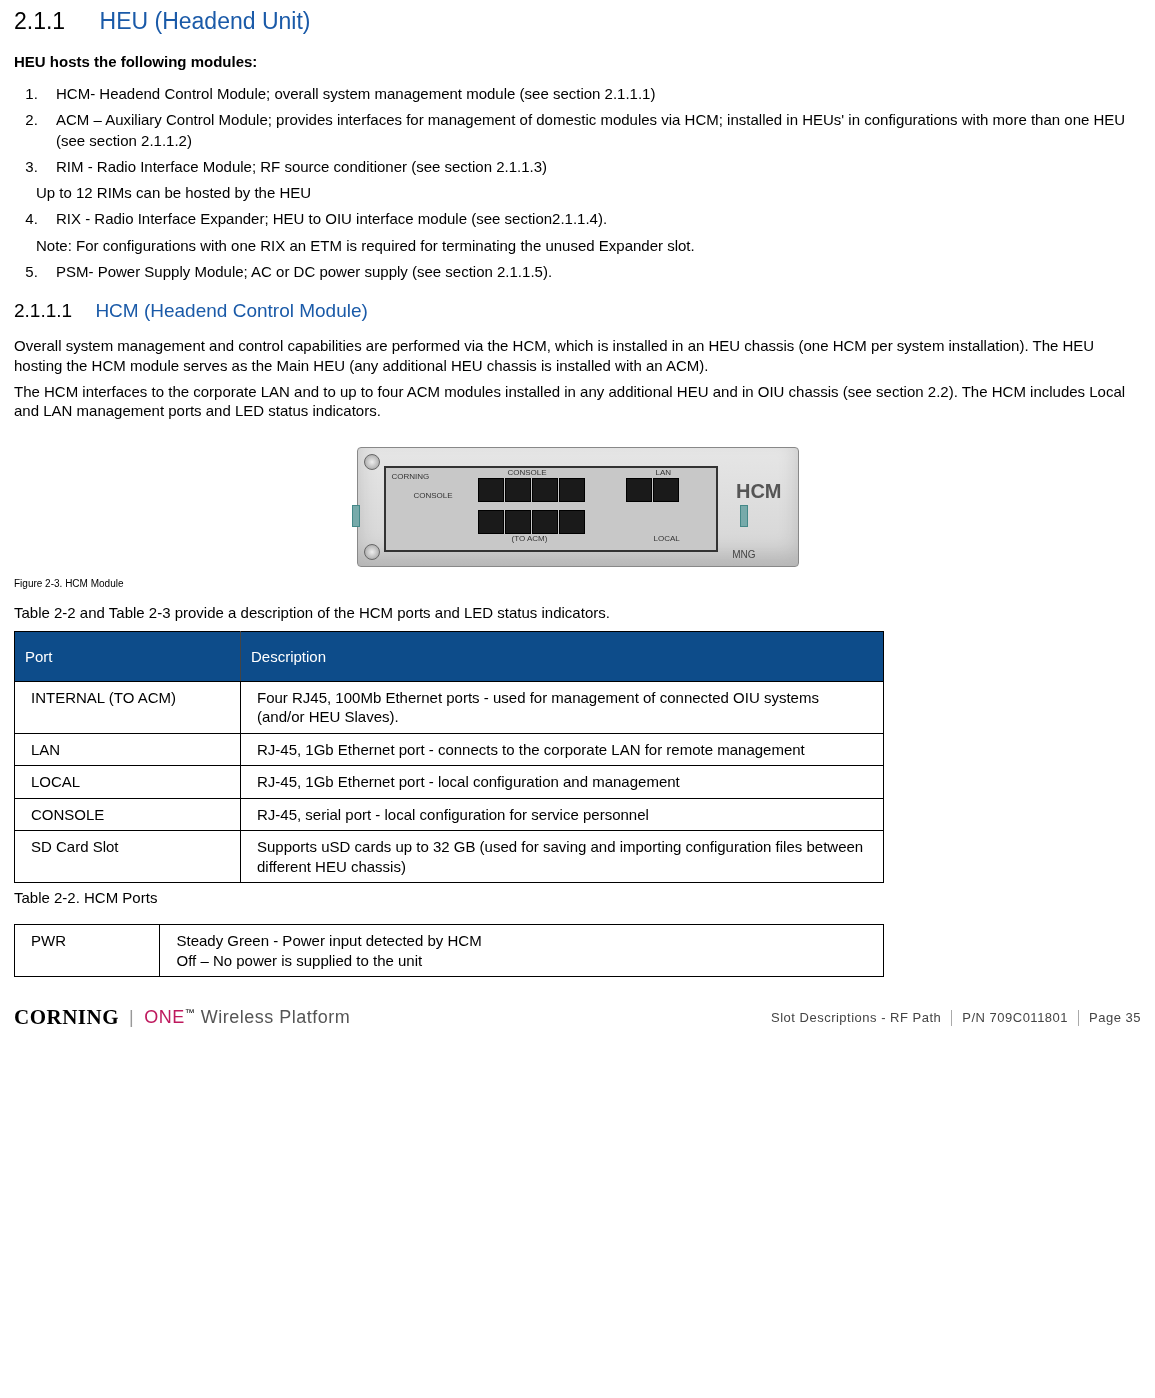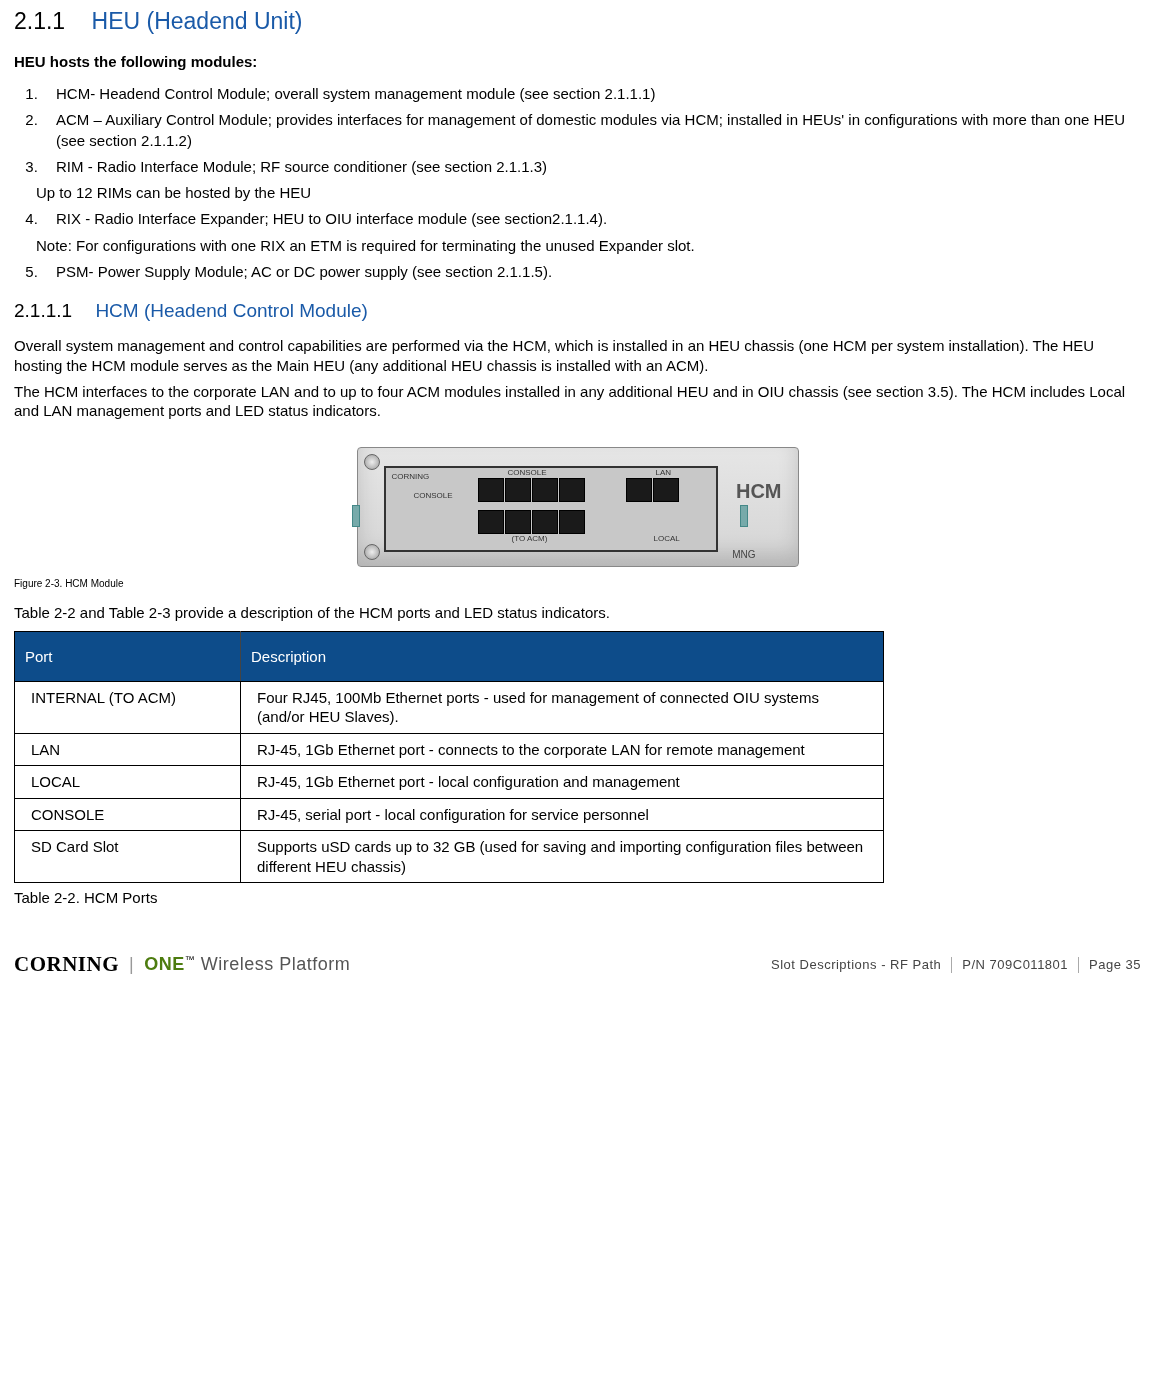--- a/index.html
+++ b/index.html
@@ -10,21 +10,21 @@
       color: #000;
       background: #fff;
       width: 1155px;
       box-sizing: border-box;
     }
     .heading-1 {
       font-size: 23px;
       margin: 0 0 18px 0;
       font-weight: normal;
     }
-    .heading-1 .num { color: #000; margin-right: 20px; }
+    .heading-1 .num { color: #000; margin-right: 28px; }
     .heading-1 .title { color: #1a5aa8; }
     .heading-2 {
       font-size: 19px;
       margin: 18px 0 14px 0;
       font-weight: normal;
     }
     .heading-2 .num { color: #000; margin-right: 18px; }
     .heading-2 .title { color: #1a5aa8; }
     .bold-line {
       font-weight: bold;
@@ -179,22 +179,22 @@
     }
     .footer-logo .corning {
       font-weight: bold;
       font-family: Georgia, serif;
       font-size: 21px;
     }
     .footer-logo .sep {
       color: #999;
     }
     .footer-logo .one-b {
-      font-weight: bold;
-      color: #4d7c0f;
+      font-weight: normal;
+      color: #be185d;
     }
     .footer-logo .tm { font-size: 10px; vertical-align: super;}
     .footer-logo .wp { color: #555; }
     .footer-right {
       display: flex;
       align-items: center;
       color: #444;
       font-size: 13px;
     }
     .footer-right span.sepv {
@@ -231,21 +231,21 @@
 <ol class="module-list" start="5">
   <li>PSM- Power Supply Module; AC or DC power supply (see section 2.1.1.5).</li>
 </ol>
 
 <div class="heading-2">
   <span class="num">2.1.1.1</span>
   <span class="title">HCM (Headend Control Module)</span>
 </div>
 
 <p class="body">Overall system management and control capabilities are performed via the HCM, which is installed in an HEU chassis (one HCM per system installation). The HEU hosting the HCM module serves as the Main HEU (any additional HEU chassis is installed with an ACM).</p>
-<p class="body">The HCM interfaces to the corporate LAN and to up to four ACM modules installed in any additional HEU and in OIU chassis (see section 3.5). The HCM includes Local and LAN management ports and LED status indicators.</p>
+<p class="body">The HCM interfaces to the corporate LAN and to up to four ACM modules installed in any additional HEU and in OIU chassis (see section 2.2). The HCM includes Local and LAN management ports and LED status indicators.</p>
 
 <div class="figure-wrap">
   <div class="hcm-module">
     <div class="screw s1"></div>
     <div class="screw s2"></div>
     <div class="tab"></div>
     <div class="faceplate"></div>
     <div class="corning-label">CORNING</div>
     <div class="console-label">CONSOLE</div>
     <div class="internal-label">CONSOLE</div>
@@ -304,20 +304,25 @@
     <td>SD Card Slot</td>
     <td>Supports uSD cards up to 32 GB (used for saving and importing configuration files between different HEU chassis)</td>
   </tr>
 </tbody>
   </table>
 
 <div class="table-caption">Table 2-2. HCM Ports</div>
 
 <table class="ports">
   <tbody>
+  <tr>
+    <td>PWR</td>
+    <td style="white-space:pre-line;">Steady Green - Power input detected by HCM
+Off – No power is supplied to the unit</td>
+  </tr>
 </tbody>
   </table>
 
 <div class="footer">
   <div class="footer-line">
     <div class="footer-logo">
       <span class="corning">CORNING</span>
       <span class="sep">|</span>
       <span>
         <span class="one-b">ONE</span><span class="tm">™</span>

